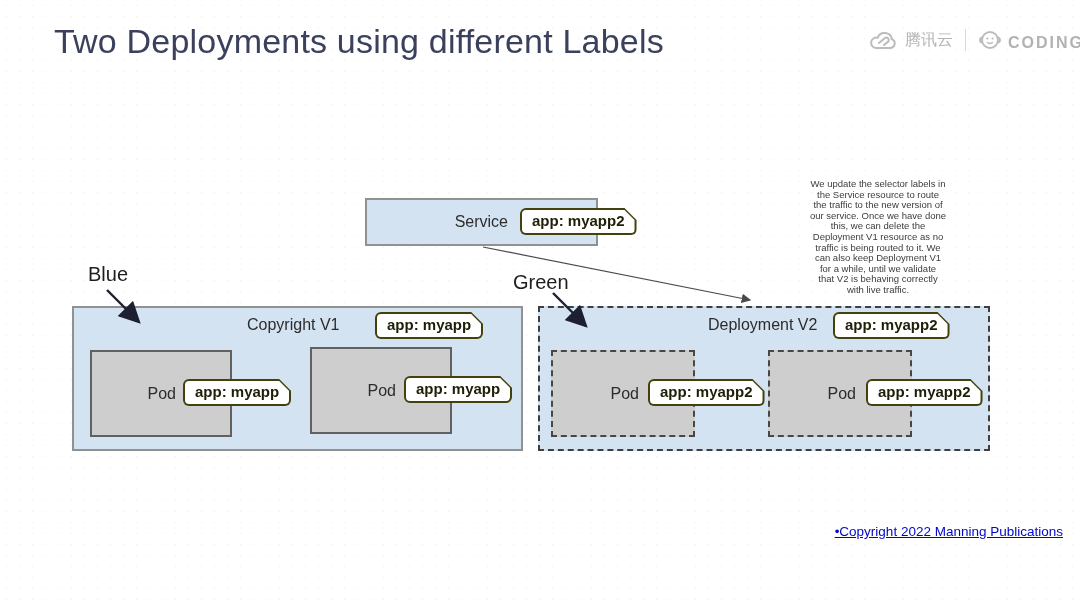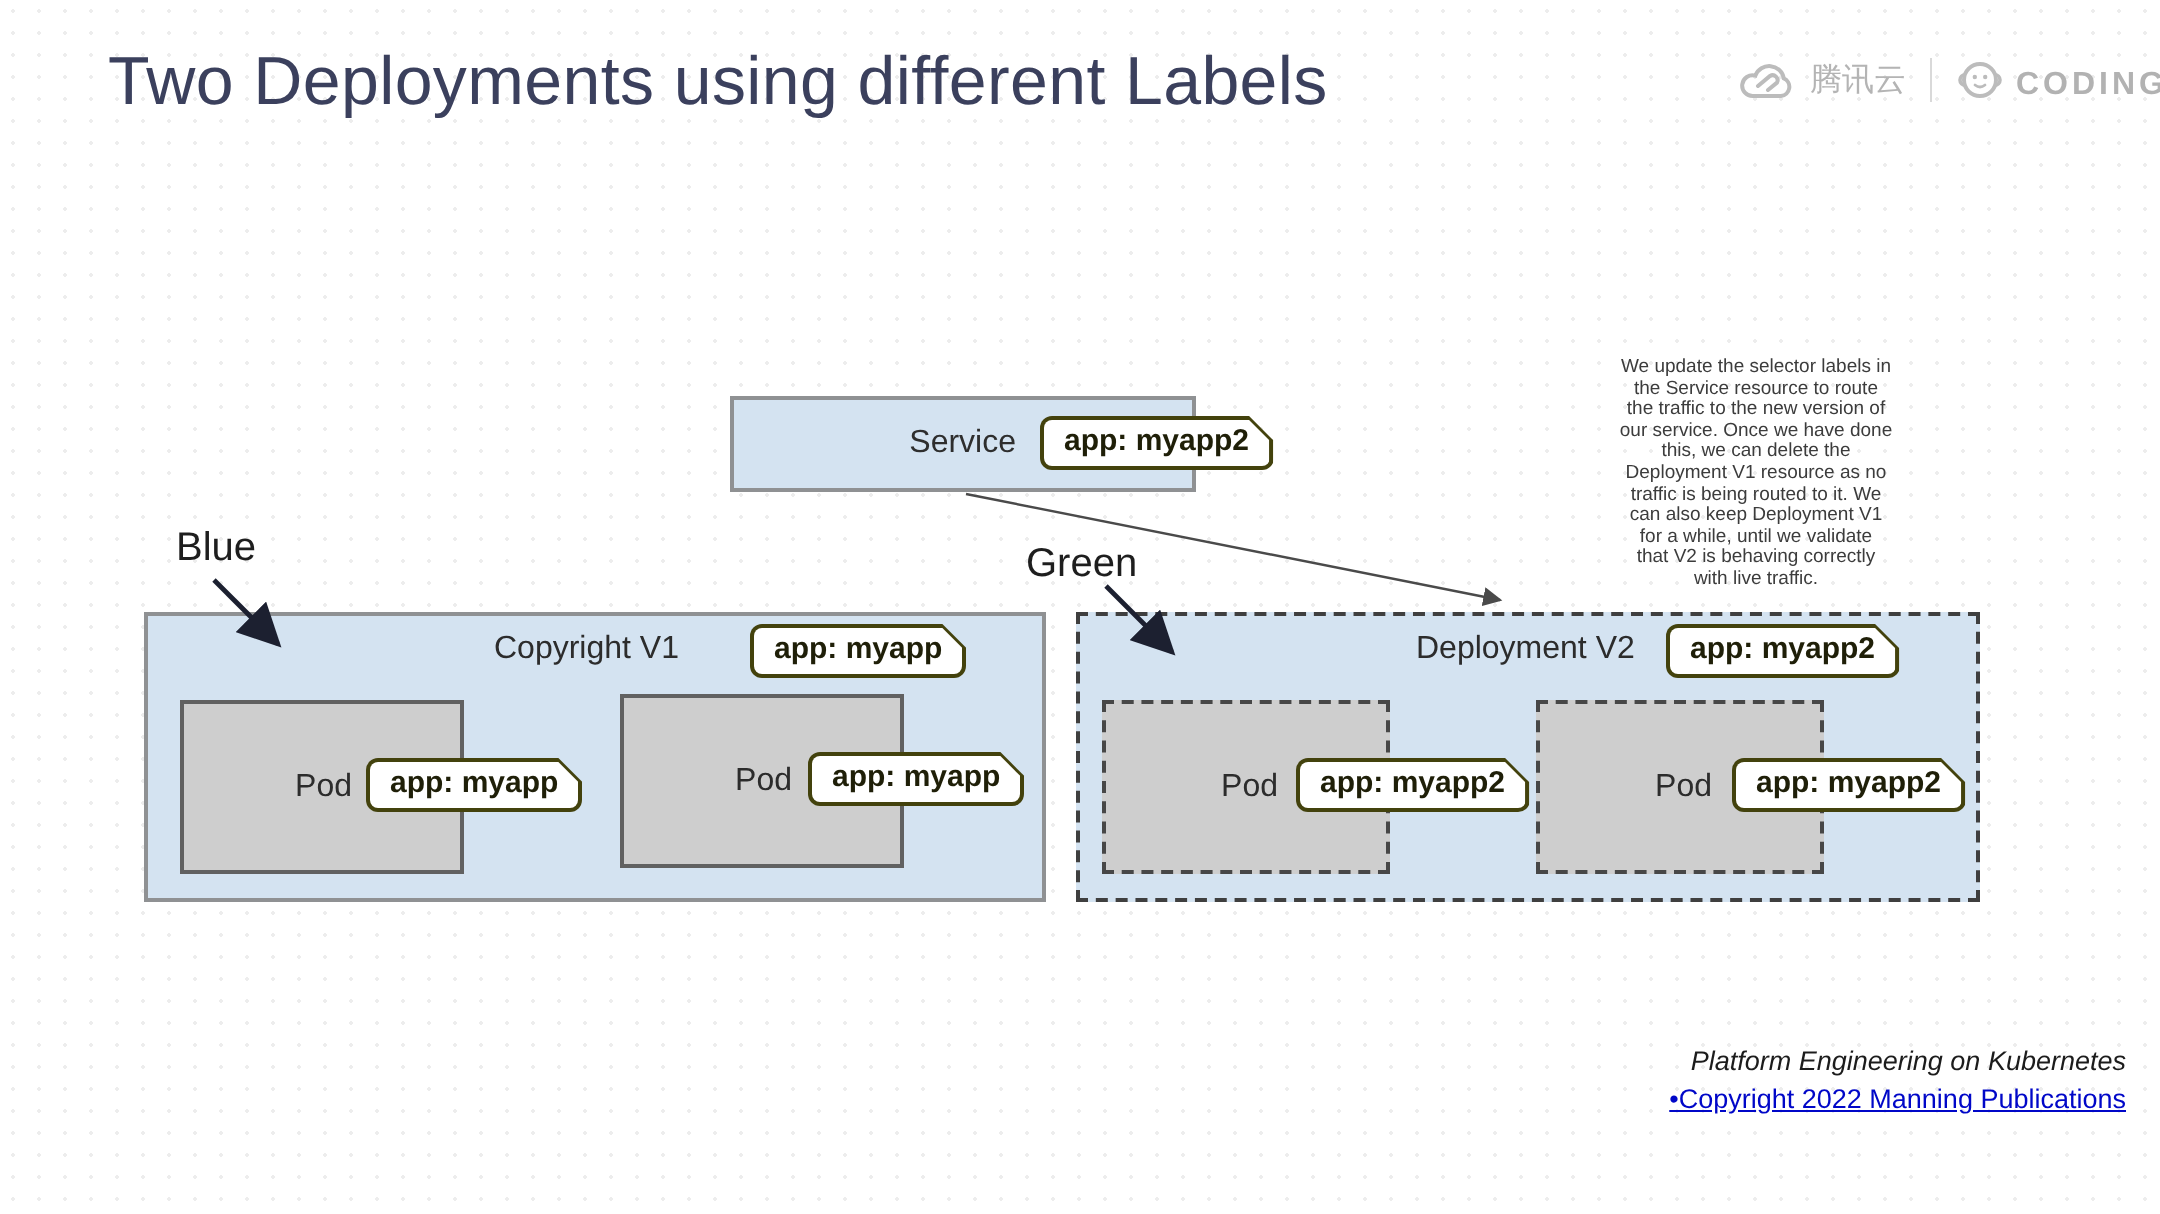--- a/index.html
+++ b/index.html
@@ -156,18 +156,17 @@
 our service. Once we have done
 this, we can delete the
 Deployment V1 resource as no
 traffic is being routed to it. We
 can also keep Deployment V1
 for a while, until we validate
 that V2 is behaving correctly
 with live traffic.</div>
 
   <div class="footer">
-    <div class="book">Platform Engineering on Kubernetes</div>
     <div class="copy">•Copyright 2022 Manning Publications</div>
   </div>
 
 
 </div>
 
 </body></html>

